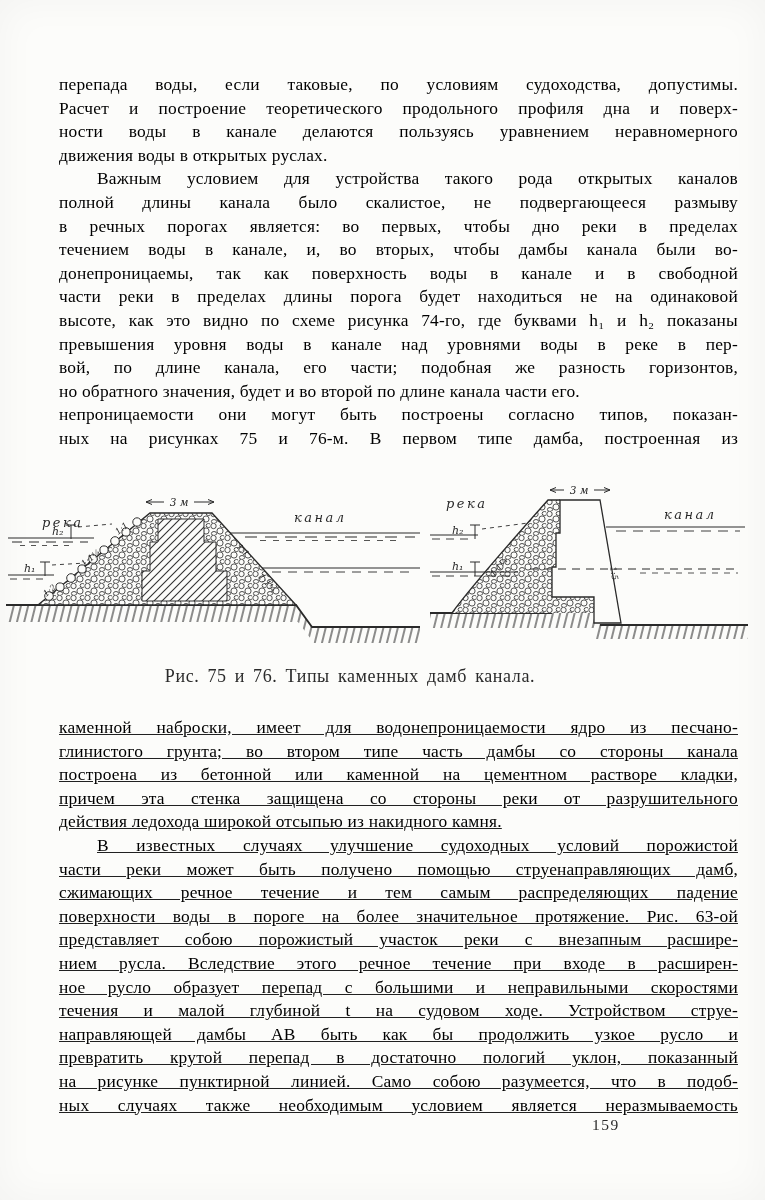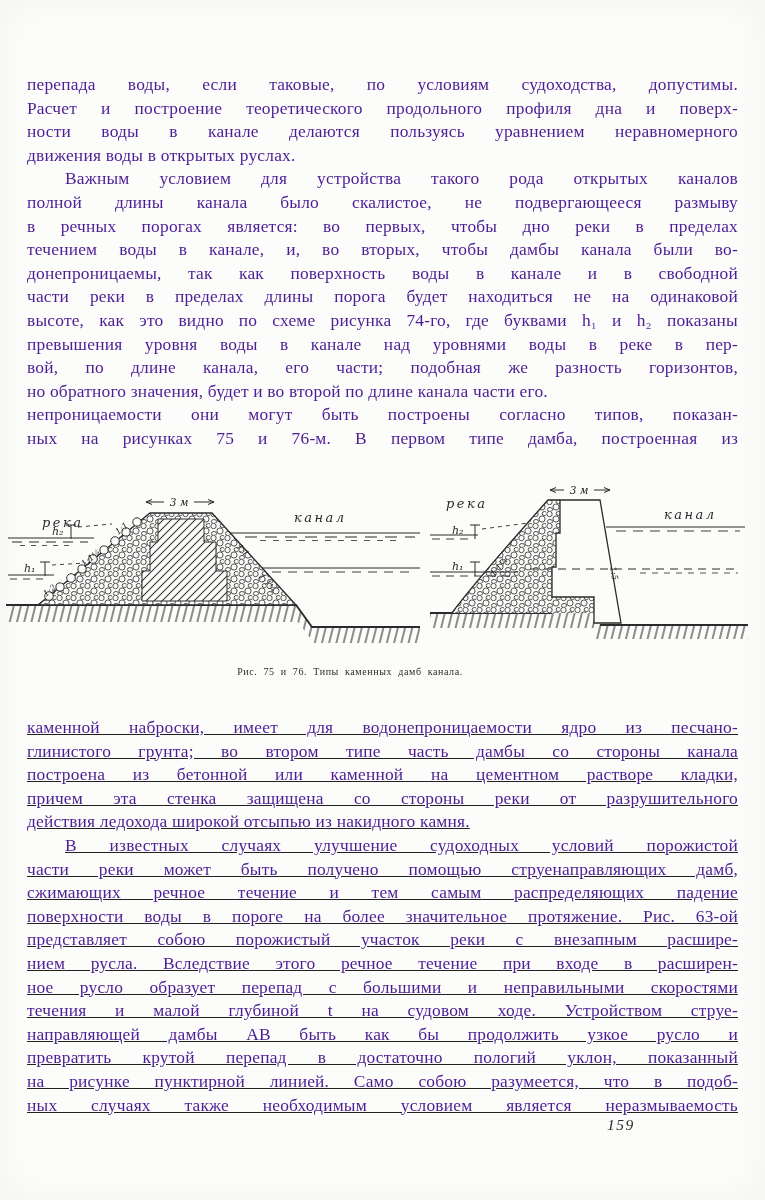--- a/index.html
+++ b/index.html
@@ -16,35 +16,36 @@
     position:absolute; left:27px; width:711px;
   }
   .textblock.top{ top:73px; }
   .textblock.bottom{ top:716px;text-decoration:underline; }
   .line{
     height:23.6px; line-height:23.6px;
     font-size:17.4px; letter-spacing:0.2px;
     text-align:justify; text-align-last:justify;
     white-space:nowrap; 
     white-space:normal;
-    color:#4c1d95;
+    color:#000000;
+    margin-left:32px;
   }
   .line.indent{ text-indent:38px; }
   .line.last{ text-align-last:left; }
   .figure{
     position:absolute; top:475px; left:0; width:765px; height:190px;
   }
   .caption{
     position:absolute; top:666px; left:0px; width:700px;
-    text-align:center; font-size:10px; letter-spacing:0.6px;
+    text-align:center; font-size:18px; letter-spacing:0.6px;
     word-spacing:3px; color:#2b2b2b;
   }
   .pagenum{
-    position:absolute; top:1116px; left:607px;
-    font-size:15.5px; letter-spacing:1.5px; color:#2a2a2a;font-style:italic;
+    position:absolute; top:1116px; left:592px;
+    font-size:15.5px; letter-spacing:1.5px; color:#2a2a2a;
   }
   svg text{ font-family:"DejaVu Serif","Liberation Serif",serif; fill:#2a2a2a; }
   .hand{ font-style:italic; }
 </style>
 </head>
 <body>
 
 <div class="page">
 
   <div class="textblock top">

